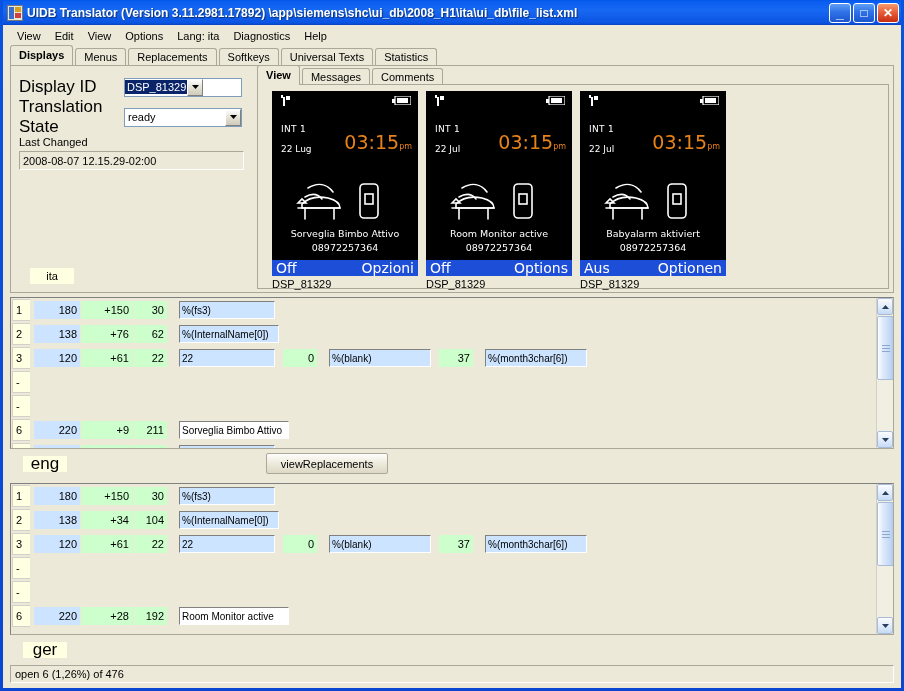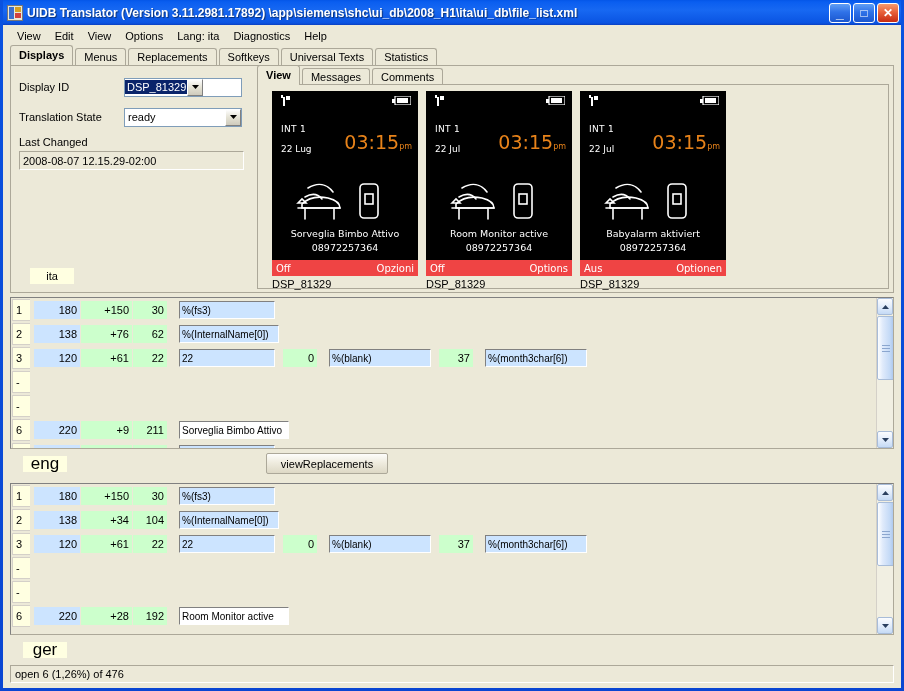--- a/index.html
+++ b/index.html
@@ -61,21 +61,21 @@
     border-radius:3px 3px 0 0;margin-right:2px;font-size:11px;cursor:default;white-space:nowrap;
   }
   .tab.active{height:20px;line-height:19px;background:#ece9d8;border-color:#aca899;font-weight:bold;position:relative;z-index:3;}
   
   #toppanel{
     margin:0 6px 0 6px;height:228px;box-sizing:border-box;flex:0 0 auto;
     border:1px solid #aca899;background:#ece9d8;display:flex;position:relative;
   }
   #leftform{width:242px;flex:0 0 auto;position:relative;padding:8px 0 0 8px;box-sizing:border-box;}
   .frow{display:flex;align-items:center;height:26px;margin-bottom:4px;}
-  .flabel{width:105px;font-size:11px;}
+  .flabel{width:105px;font-size:17px;}
   .combo{
     width:118px;height:19px;box-sizing:border-box;background:#fff;
     border:1px solid #7f9db9;display:flex;align-items:center;position:relative;cursor:default;
   }
   .combo .val{padding-left:3px;font-size:11px;flex:1 1 auto;white-space:nowrap;overflow:hidden;}
   .combo .val.sel{background:#0a246a;color:#fff;display:inline-block;flex:0 0 auto;padding:1px 1px 1px 2px;}
   .combo .arrow{
     width:16px;height:17px;flex:0 0 auto;margin-right:0px;
     background:linear-gradient(180deg,#fdfdfd 0%,#e4e2d4 50%,#cfcbbd 100%);
     border:1px solid #fff;border-right-color:#808080;border-bottom-color:#808080;
@@ -109,23 +109,23 @@
   .ant{position:absolute;left:7px;top:4px;width:12px;height:11px;}
   .batt{position:absolute;right:7px;top:5px;width:19px;height:9px;}
   .scr-int{position:absolute;left:9px;top:33px;color:#fff;font-size:9px;letter-spacing:.3px;}
   .scr-date{position:absolute;left:9px;top:53px;color:#fff;font-size:9px;}
   .scr-time{position:absolute;right:6px;top:42px;color:#e8831a;font-size:19px;letter-spacing:0px;line-height:19px;}
   .scr-time .ap{font-size:8px;}
   .scr-icon{position:absolute;left:0;right:0;top:75px;height:58px;}
   .scr-line1{position:absolute;left:0;right:0;top:137px;text-align:center;color:#fff;font-size:9.5px;}
   .scr-line2{position:absolute;left:0;right:0;top:151px;text-align:center;color:#fff;font-size:9.5px;}
   .softkeys{
-    position:absolute;left:0;right:0;bottom:0;height:16px;background:#ef4444;
+    position:absolute;left:0;right:0;bottom:0;height:16px;background:#1d4ed8;
     display:flex;align-items:center;justify-content:space-between;padding:0 4px;
-    color:#fff;font-size:10px;box-sizing:border-box;
+    color:#fff;font-size:14px;box-sizing:border-box;
   }
   .phone-id{font-size:11px;margin-top:2px;font-family:"Liberation Sans",sans-serif;}
   
   .gridwrap{
     margin:4px 6px 0 6px;height:152px;box-sizing:border-box;position:relative;
     border:1px solid #aca899;border-top-color:#808080;border-left-color:#808080;background:#ece9d8;
     flex:0 0 auto;overflow:hidden;
   }
   .gridinner{position:absolute;left:0;top:0;right:17px;bottom:0;overflow:hidden;}
   .grow{display:flex;align-items:center;height:24px;box-sizing:border-box;padding-left:1px;}

